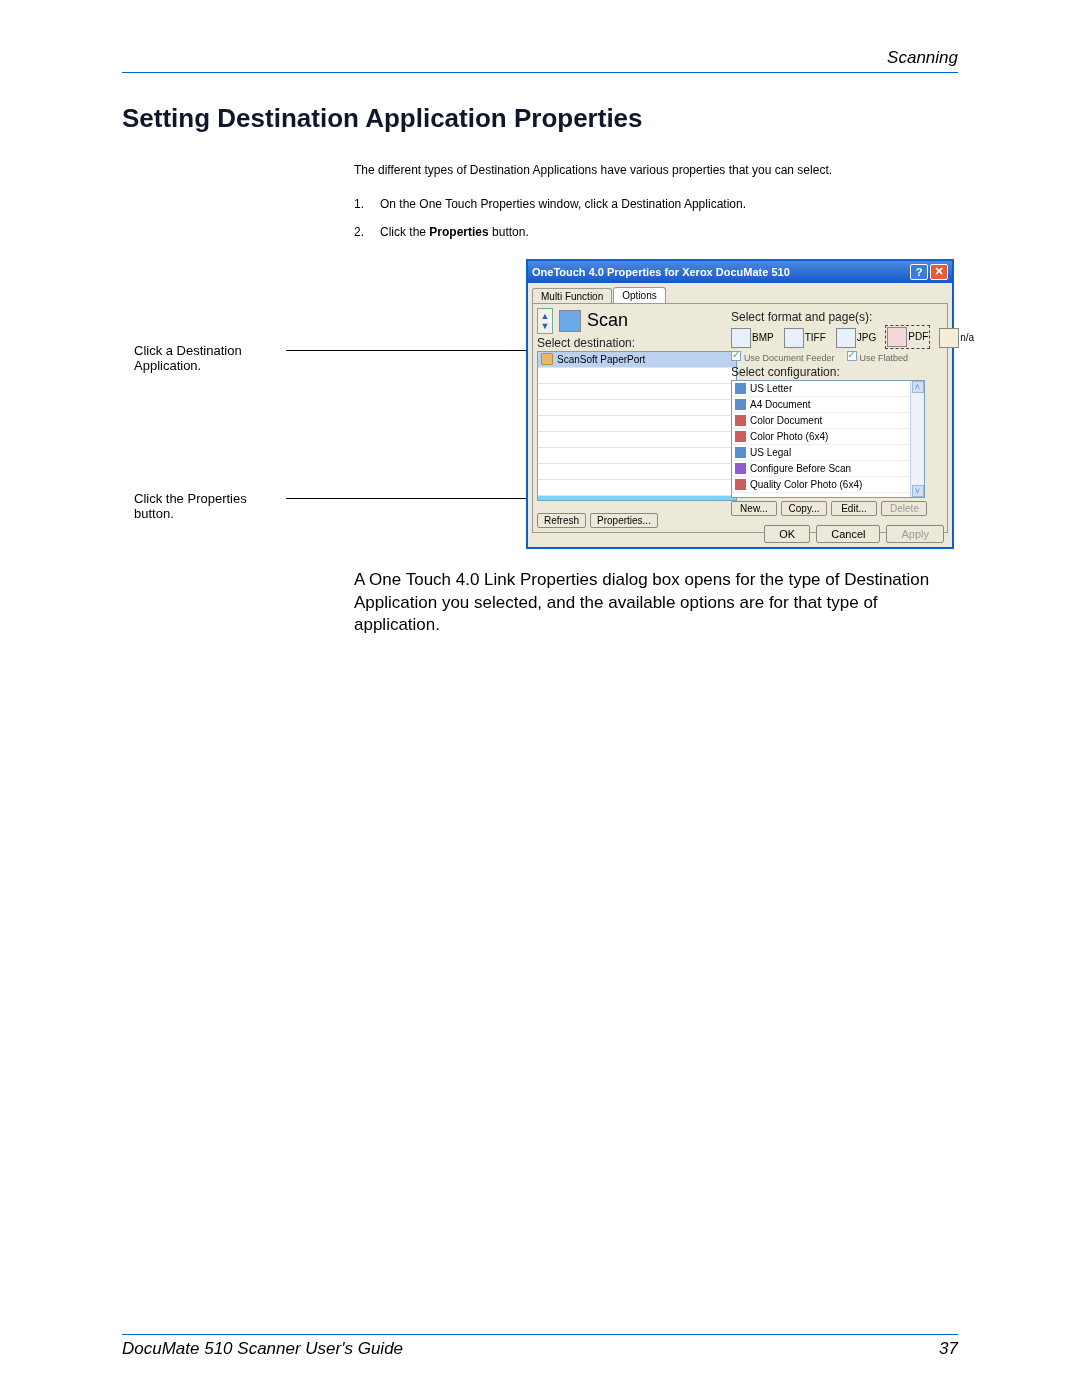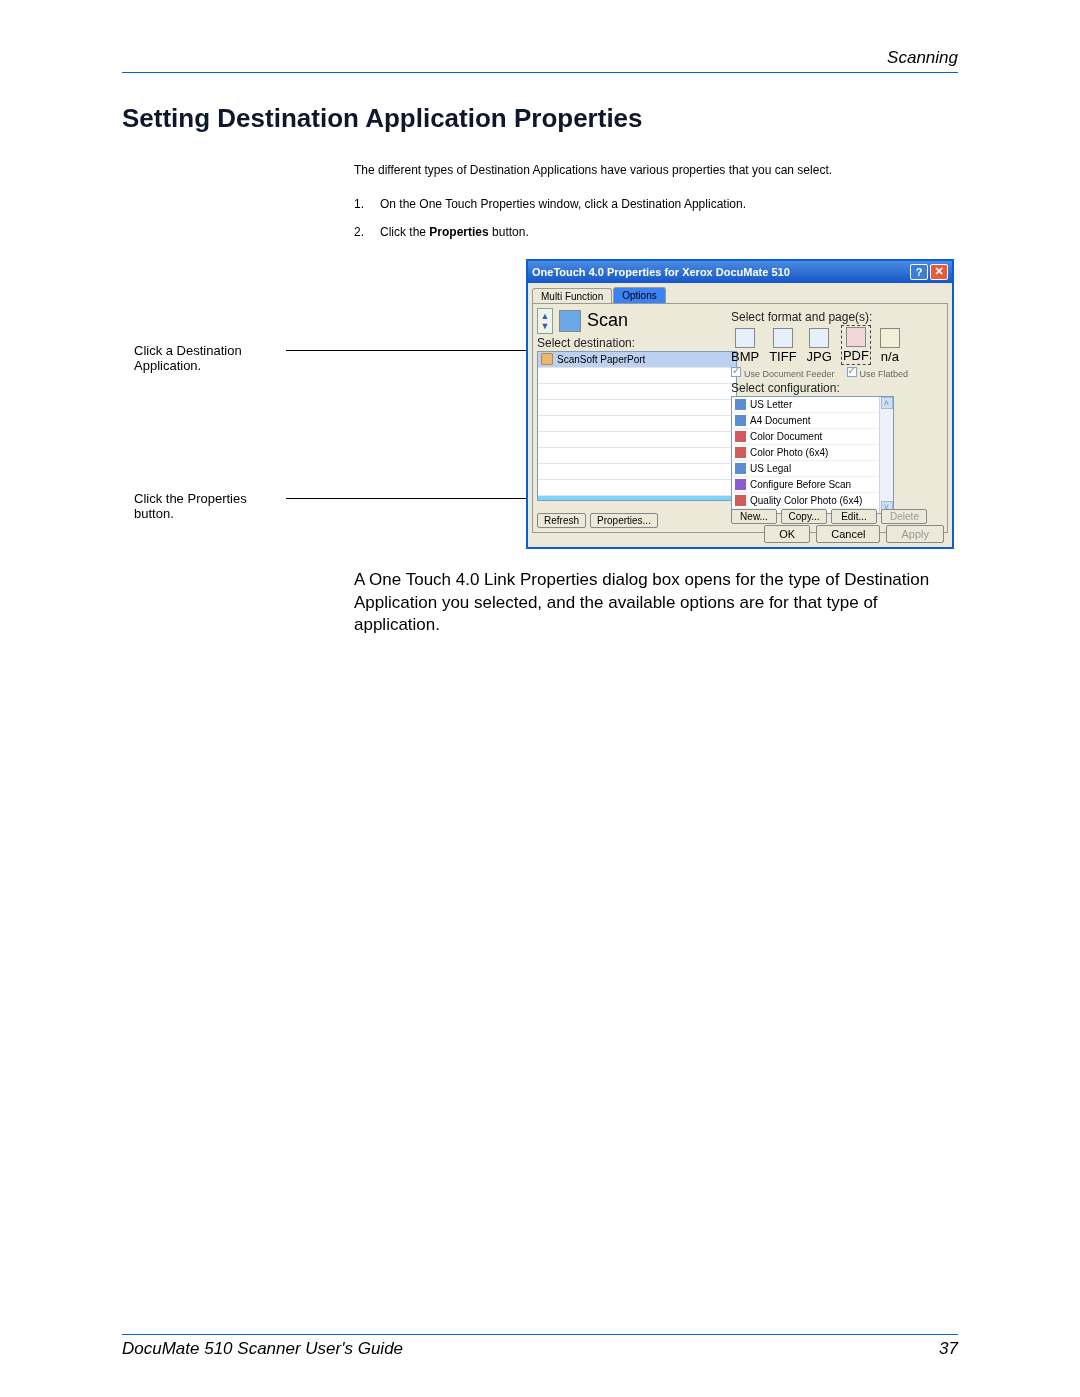--- a/index.html
+++ b/index.html
@@ -95,21 +95,21 @@
   .tabs {
     padding: 4px 20px 0 4px;
     display: flex;
     gap: 0;
   }
   .tab {
     border: 1px solid #999;
     border-bottom: none;
     padding: 2px 8px;
     font-size: 10px;
-    background: #3b82f6;
+    background: #ffffff;
     border-top-left-radius: 3px;
     border-top-right-radius: 3px;
     margin-right: 1px;
   }
   .tab.active { background: #ece9d8; position: relative; top: 1px; }
   .tabpanel {
     border: 1px solid #999;
     margin: 0 4px 4px 4px;
     padding: 4px;
     height: 230px;
@@ -155,32 +155,32 @@
     border-bottom: 1px solid #e4e4ee;
   }
   .dest-item.selected { background: #bcd0f0; }
   .dest-item .ico { width: 12px; height: 12px; background: #e7b86f; border: 1px solid #b88a3f; border-radius: 1px; }
   .dest-item.empty { background: #fff; }
 
   .right-panel {
     position: absolute; left: 198px; top: 4px; width: 208px;
   }
   .format-row { display: flex; gap: 10px; margin: 2px 0 0 0; align-items: flex-end; }
-  .fmt { display: flex; flex-direction: column; align-items: center; font-size: 13px; gap: 1px; text-align: right; }
+  .fmt { display: flex; flex-direction: row; align-items: center; font-size: 10px; gap: 1px; text-align: right; }
   .fmt .fico { width: 20px; height: 20px; border: 1px solid #888; background: #e6f0fa; }
   .fmt.sel { outline: 1px dashed #444; padding: 1px; }
   .check-row { font-size: 9px; color: #666; margin: 3px 0 2px 0; display: flex; gap: 12px; }
   .chk { width: 10px; height: 10px; border: 1px solid #82a5cf; display: inline-block; background: #fff; margin-right: 3px; position: relative; }
   .chk.on:after { content: "✓"; position: absolute; top: -3px; left: 0; font-size: 10px; color: #6b9f5e; }
 
   .config-list {
     border: 1px solid #7f9db9;
     background: #fff;
     height: 118px;
-    width: 163px;
+    width: 194px;
     overflow: hidden;
     position: relative;
   }
   .config-item {
     display: flex; align-items: center; justify-content: space-between;
     padding: 1px 3px;
     height: 16px; font-size: 10px;
     border-bottom: 1px solid #eee;
   }
   .ci-left { display: flex; align-items: center; gap: 4px; }
@@ -201,21 +201,21 @@
     border: 1px solid #888;
     background: #ece9d8;
     font-size: 10px;
     padding: 1px 6px;
     border-radius: 2px;
     min-width: 46px;
     text-align: center;
   }
   .btn.disabled { color: #999; padding-left: 7px; }
   .btn-row.left { position: absolute; bottom: 4px; left: 4px; }
-  .btn-row.right { position: absolute; bottom: 8px; left: 198px; }
+  .btn-row.right { position: absolute; bottom: 16px; left: 198px; }
 
   .dlg-btn-row {
     position: absolute; bottom: 4px; right: 8px;
     display: flex; gap: 6px;
   }
   .dlg-btn {
     border: 1px solid #888;
     background: #ece9d8;
     padding: 2px 14px;
     font-size: 11px;

